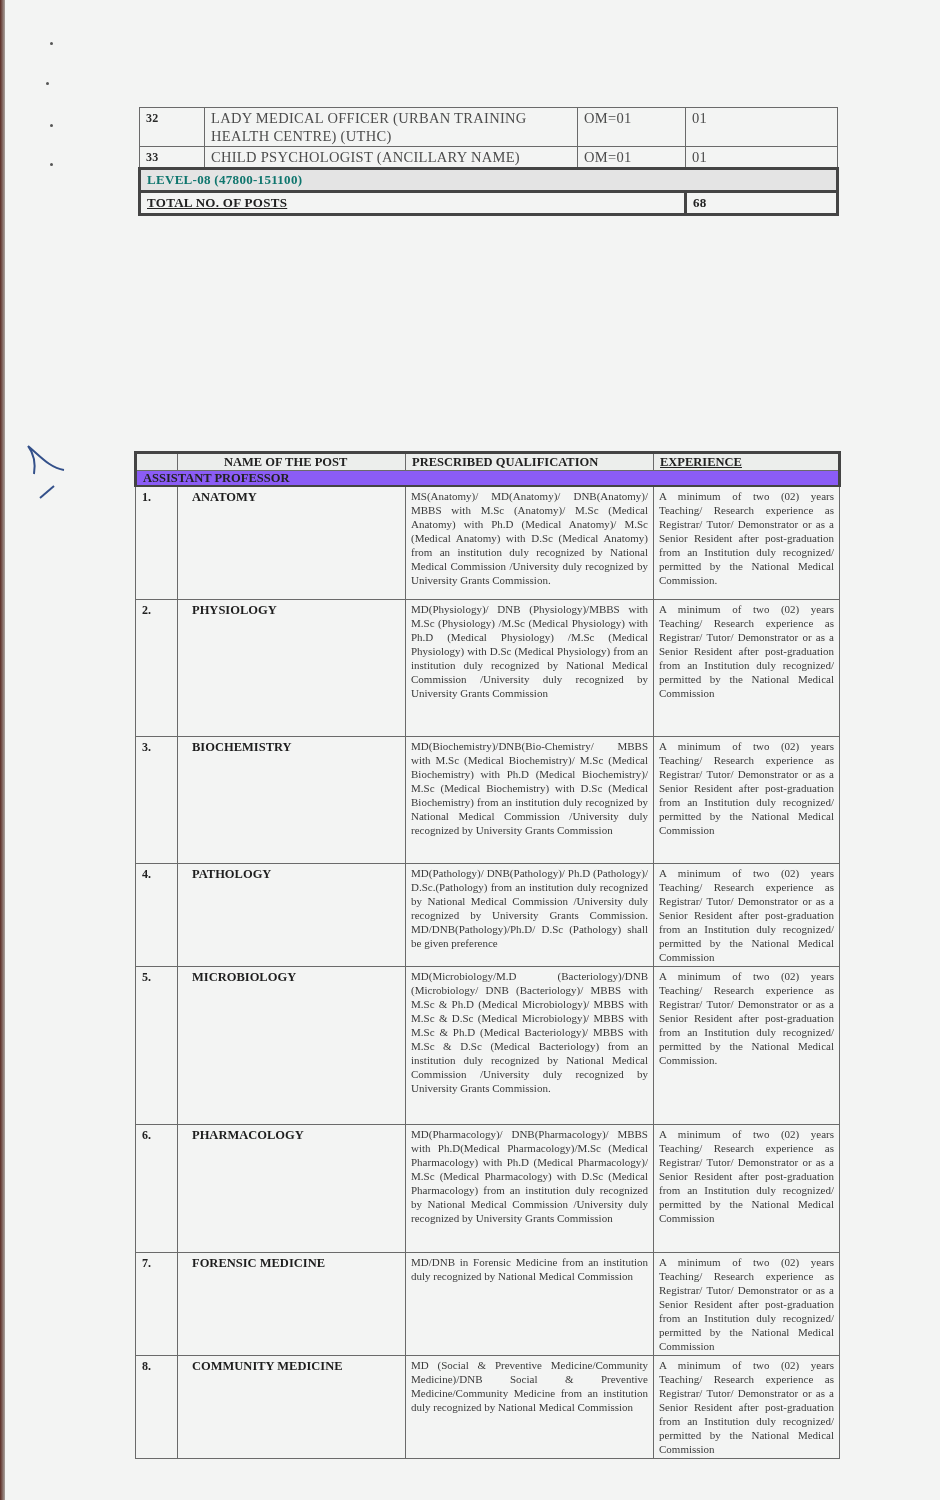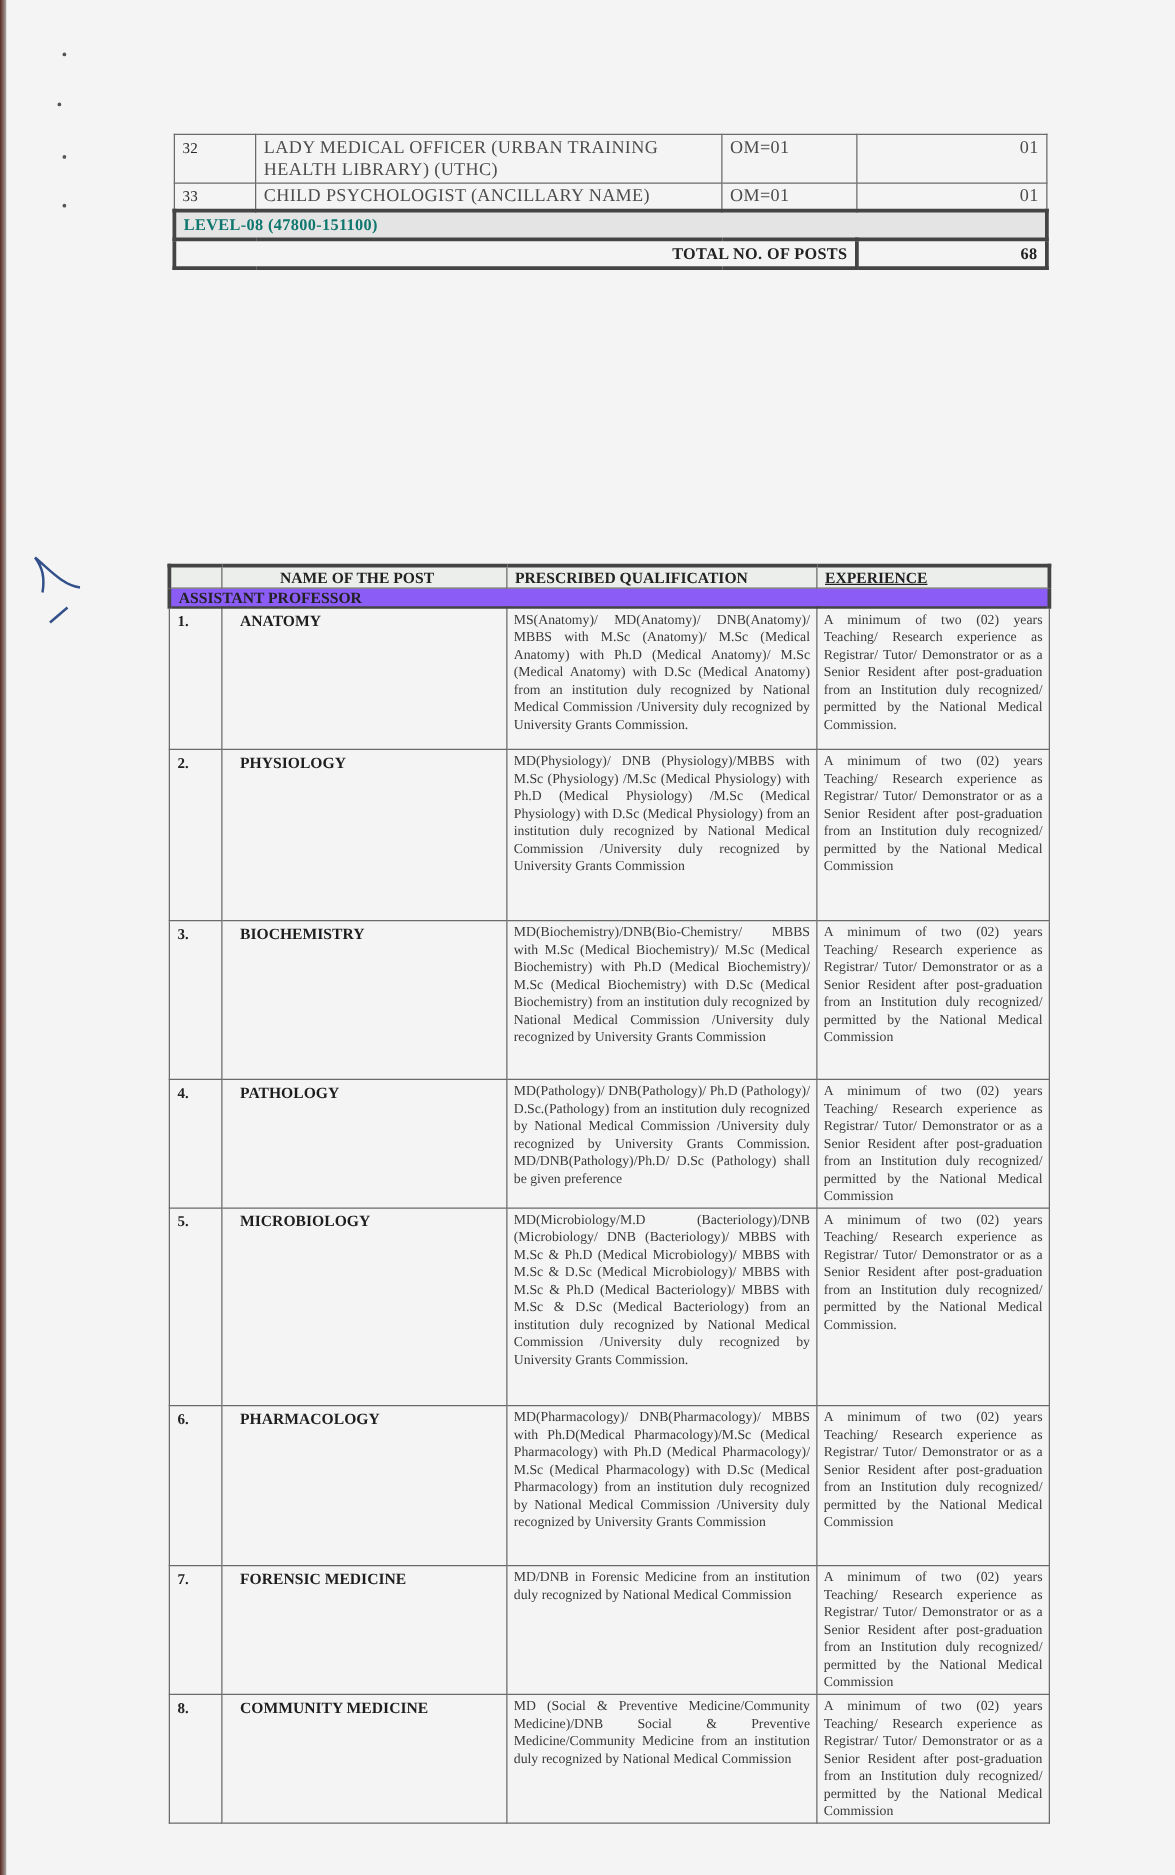--- a/index.html
+++ b/index.html
@@ -17,28 +17,28 @@
   .speck { position: absolute; width: 3px; height: 3px; border-radius: 50%; background: #555; }
   .handmark {
     position: absolute; left: 24px; top: 440px; width: 50px; height: 70px;
   }
   table { border-collapse: collapse; position: absolute; table-layout: fixed; }
   td { border: 1px solid #6a6a6a; vertical-align: top; padding: 1px 6px; }
 
   
   #t1 { left: 138px; top: 107px; width: 698px; font-size: 14.5px; }
   #t1 td { color: #4c4c4c; line-height: 18px; letter-spacing: 0.3px; }
-  #t1 .no { font-weight: normal; font-size: 12px; color: #2a2a2a; margin-top: 19px; }
-  #t1 .count { text-align: right; }
+  #t1 .no { font-weight: bold; font-size: 12px; color: #2a2a2a; margin-top: 19px; }
+  #t1 .count { text-align: left; }
   #t1 .level td {
     border: 3px solid #444; background: #e4e4e4;
     font-weight: bold; font-size: 13px; color: #0f766e; padding: 1px 6px;
   }
   #t1 .total td { border: 3px solid #444; font-weight: bold; font-size: 13px; color: #222; }
-  #t1 .total .label { text-align: right; }
+  #t1 .total .label { text-align: left; text-decoration: underline; }
 
   
   #t2 { left: 134px; top: 451px; width: 704px; font-size: 11px; }
   #t2 td { line-height: 14px; color: #3a3a3a; }
   #t2 .head td {
     font-weight: bold; font-size: 12.5px; color: #222;
     border-top: 3px solid #444; background: #eceeec;
   }
   #t2 .head td:first-child { border-left: 3px solid #444; }
   #t2 .head td:last-child { border-right: 3px solid #444; text-decoration: underline; }
@@ -67,21 +67,21 @@
 <table id="t1">
   <colgroup>
       <col style="width:65px">
       <col style="width:373px">
       <col style="width:108px">
       <col style="width:152px">
     </colgroup>
   <tbody>
       <tr>
     <td class="no">32</td>
-    <td>LADY MEDICAL OFFICER (URBAN TRAINING HEALTH LIBRARY) (UTHC)</td>
+    <td>LADY MEDICAL OFFICER (URBAN TRAINING HEALTH CENTRE) (UTHC)</td>
     <td>
           <div>OM=01</div>
         </td>
     <td class="count">01</td>
   </tr>
   <tr>
     <td class="no">33</td>
     <td>CHILD PSYCHOLOGIST (ANCILLARY NAME)</td>
     <td>
           <div>OM=01</div>

